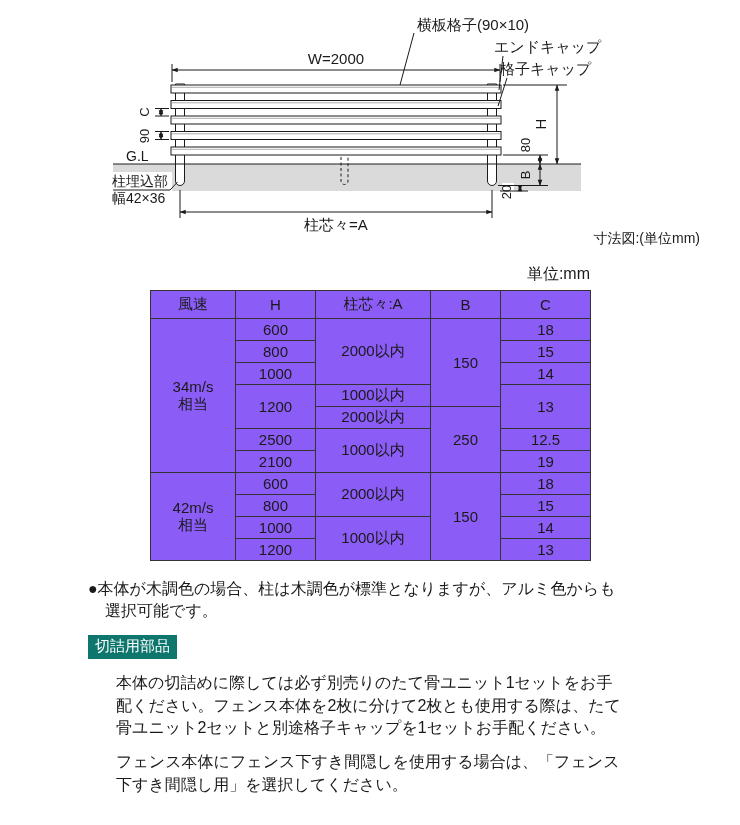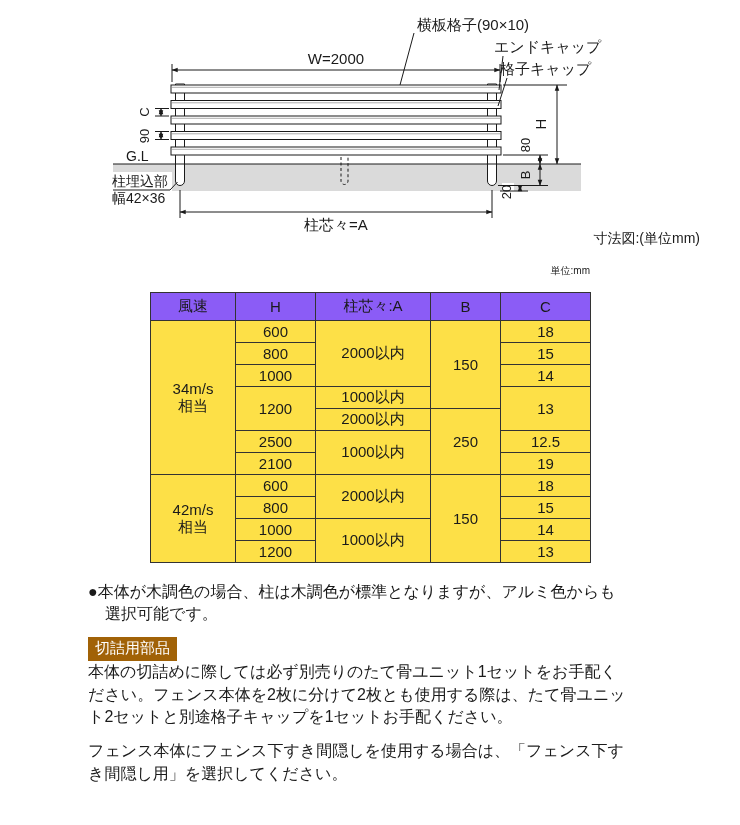--- a/index.html
+++ b/index.html
@@ -6,34 +6,34 @@
   html, body { margin:0; padding:0; background:#ffffff; }
   body {
     width:740px; height:825px;
     font-family:"Liberation Sans","DejaVu Sans",sans-serif;
     color:#1a1a1a;
   }
   .page { position:relative; width:740px; height:825px; overflow:hidden; }
   svg { display:block; }
   svg text { font-family:"Liberation Sans","DejaVu Sans",sans-serif; fill:#1a1a1a; }
 
-  .unit-note { width:440px; margin:6px 0 14px 150px; text-align:right; font-size:10px; }
+  .unit-note { width:440px; margin:6px 0 5px 150px; text-align:right; font-size:16px; }
 
   table.spec { border-collapse:collapse; margin-left:150px; width:440px; table-layout:fixed; font-size:15px; }
   .spec th, .spec td { border:1px solid #333; text-align:center; vertical-align:middle; padding:1px 2px; }
   .spec th { background:#8b5cf6; height:28px; font-weight:normal; }
-  .spec td { height:22px; background:#fde047; }
+  .spec td { height:22px; background:#8b5cf6; }
   .wind { white-space:pre-line; }
 
-  .notes { margin:18px 0 0 88px; width:540px; font-size:16px; line-height:1.38; }
+  .notes { margin:18px 0 0 88px; width:540px; font-size:16px; line-height:1.38;font-family:Liberation Mono, monospace; }
   .note-item { padding-left:17px; text-indent:-17px; }
 
   .section { margin:12px 0 0 88px; width:540px; font-size:16px; }
-  .section-title { display:inline-block; background:#a16207; color:#fff; font-size:15px; padding:2px 7px 3px; margin:0 0 0 0; }
-  .section-body { line-height:1.4; }
+  .section-title { display:inline-block; background:#0f766e; color:#fff; font-size:15px; padding:2px 7px 3px; margin:0 0 13px 0; }
+  .section-body { line-height:1.4;margin-left:28px; }
 </style>
 </head>
 <body>
 
 <div class="page">
 
   <svg width="740" height="258" viewBox="0 0 740 258">
     <defs>
       <marker id="arw" viewBox="0 0 10 10" refX="9.5" refY="5" markerWidth="7" markerHeight="6" orient="auto-start-reverse">
         <path d="M0,1.2 L10,5 L0,8.8 Z" fill="#1a1a1a"></path>

